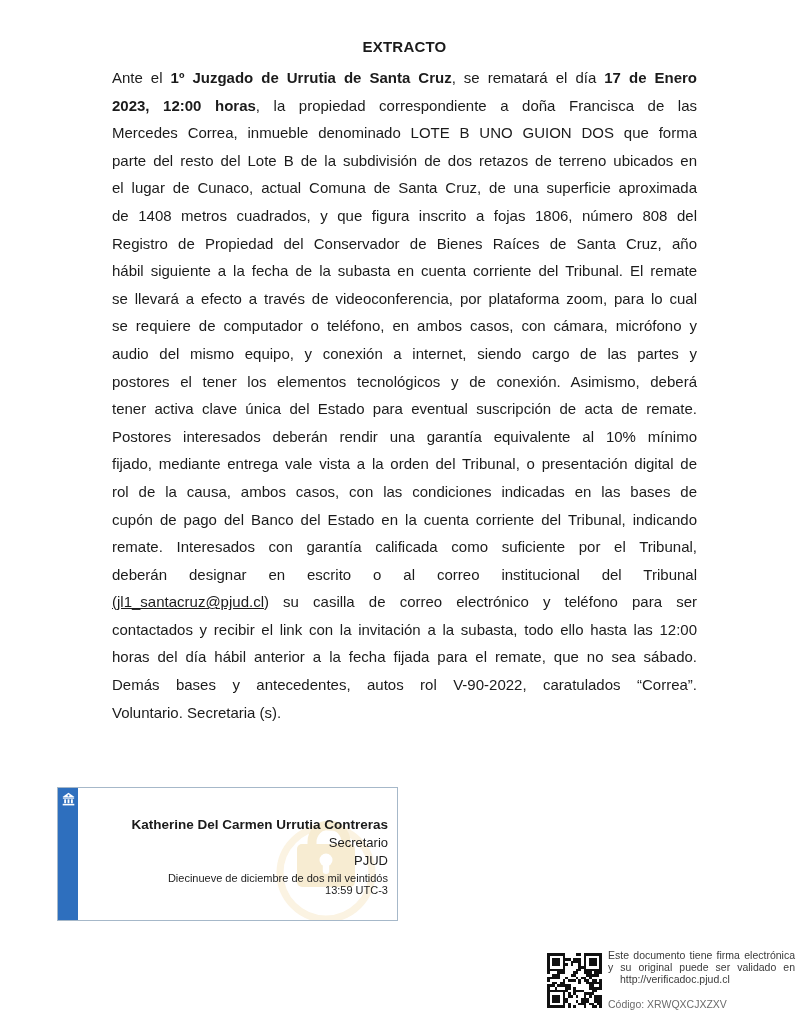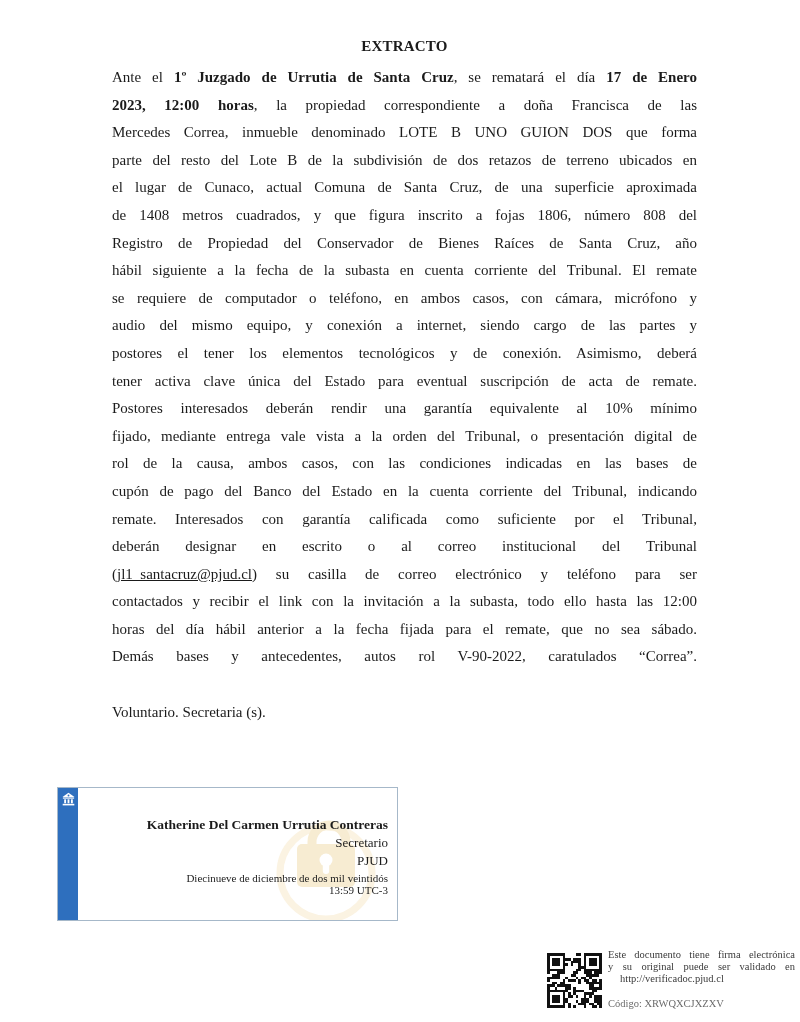--- a/index.html
+++ b/index.html
@@ -1,32 +1,32 @@
 <!DOCTYPE html>
 <html><head>
 <meta charset="utf-8">
 <style>
   html,body{margin:0;padding:0;background:#ffffff;}
   .page{
     position:relative;width:800px;height:1022px;background:#ffffff;overflow:hidden;
-    font-family:Liberation Serif, serif;color:#1b1b1b;
+    font-family:Liberation Sans, sans-serif;color:#1b1b1b;
   }
   .doc-title{
     position:absolute;left:112px;top:38px;width:585px;
     font-size:15px;font-weight:bold;text-align:center;letter-spacing:.2px;
   }
   .body-par{
     position:absolute;left:112px;top:64px;width:585px;
     font-size:15px;line-height:27.6px;
   }
   .line{
     text-align:justify;text-align-last:justify;
     height:27.6px;overflow:visible;white-space:normal;
   }
-  .line.last{text-align:left;text-align-last:left;margin-top:28px;}
+  .line.last{text-align:left;text-align-last:left;}
   .b{font-weight:bold;}
   .u{text-decoration:underline;}
   
   .sigbox{
     position:absolute;left:57px;top:787px;width:341px;height:134px;
     border:1px solid #a6b8c9;background:#ffffff;box-sizing:border-box;overflow:hidden;text-align:right;
   }
   .sigbar{position:absolute;left:0;top:0;bottom:0;width:20px;background:#2e6fbe;}
   .sigbar svg{position:absolute;left:2.5px;top:4px;}
   .sigwm{position:absolute;left:200px;top:28px;pointer-events:none;}
@@ -57,20 +57,21 @@
 
   <div class="body-par">
       <div class="line"><span>Ante el </span><span class="b">1º Juzgado de Urrutia de Santa Cruz</span><span>, se rematará el día </span><span class="b">17 de Enero</span></div>
       <div class="line"><span class="b">2023, 12:00 horas</span><span>, la propiedad correspondiente a doña Francisca de las</span></div>
       <div class="line"><span>Mercedes Correa, inmueble denominado LOTE B UNO GUION DOS que forma</span></div>
       <div class="line"><span>parte del resto del Lote B de la subdivisión de dos retazos de terreno ubicados en</span></div>
       <div class="line"><span>el lugar de Cunaco, actual Comuna de Santa Cruz, de una superficie aproximada</span></div>
       <div class="line"><span>de 1408 metros cuadrados, y que figura inscrito a fojas 1806, número 808 del</span></div>
       <div class="line"><span>Registro de Propiedad del Conservador de Bienes Raíces de Santa Cruz, año</span></div>
       <div class="line"><span>hábil siguiente a la fecha de la subasta en cuenta corriente del Tribunal. El remate</span></div>
+      <div class="line"><span>se llevará a efecto a través de videoconferencia, por plataforma zoom, para lo cual</span></div>
       <div class="line"><span>se requiere de computador o teléfono, en ambos casos, con cámara, micrófono y</span></div>
       <div class="line"><span>audio del mismo equipo, y conexión a internet, siendo cargo de las partes y</span></div>
       <div class="line"><span>postores el tener los elementos tecnológicos y de conexión. Asimismo, deberá</span></div>
       <div class="line"><span>tener activa clave única del Estado para eventual suscripción de acta de remate.</span></div>
       <div class="line"><span>Postores interesados deberán rendir una garantía equivalente al 10% mínimo</span></div>
       <div class="line"><span>fijado, mediante entrega vale vista a la orden del Tribunal, o presentación digital de</span></div>
       <div class="line"><span>rol de la causa, ambos casos, con las condiciones indicadas en las bases de</span></div>
       <div class="line"><span>cupón de pago del Banco del Estado en la cuenta corriente del Tribunal, indicando</span></div>
       <div class="line"><span>remate. Interesados con garantía calificada como suficiente por el Tribunal,</span></div>
       <div class="line"><span>deberán designar en escrito o al correo institucional del Tribunal</span></div>

